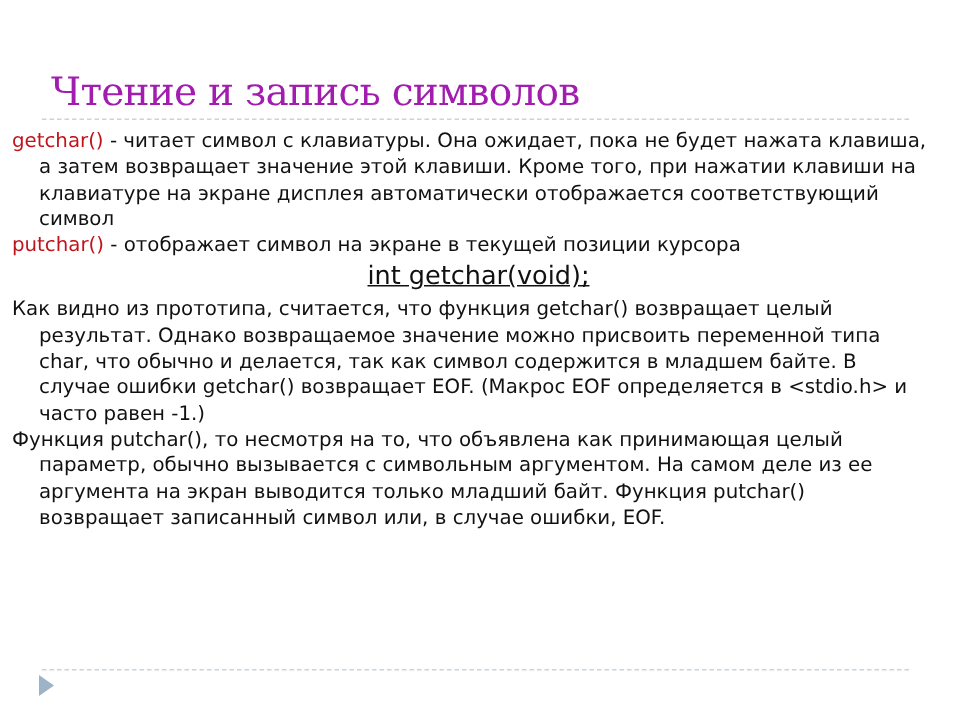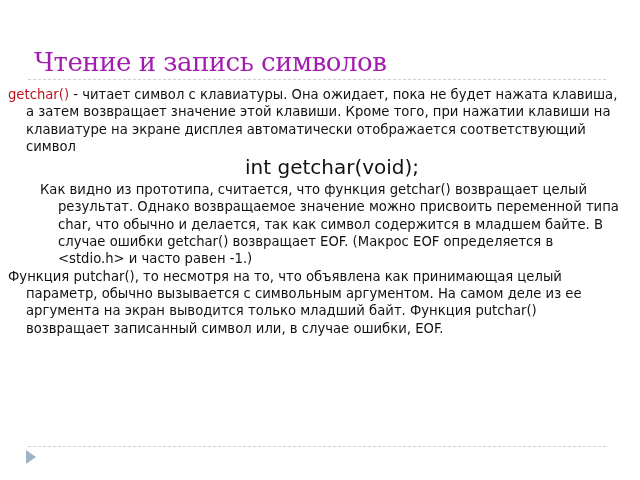--- a/index.html
+++ b/index.html
@@ -20,39 +20,42 @@
   .rule.bottom { top: 446px; }
   .content {
     position: absolute; left: 8px; top: 86px; width: 612px;
     font-size: 13.2px; line-height: 17.3px;
   }
   .para {
     margin: 0; padding-left: 18px; text-indent: -18px;
   }
   .fn { color: #c0141c; }
   .proto {
-    padding-left: 237px; font-size: 20px; line-height: 21px; margin: 2px 0 3px 0;
+    padding-left: 237px; font-size: 17px; line-height: 21px; margin: 2px 0 3px 0; text-decoration: underline;
   }
   .proto em { font-style: italic; }
-  .p3 { margin-top: 0; margin-left: 32px; }
+  .p3 { margin-top: 0; }
   .bullet {
     position: absolute; left: 26px; top: 450px; width: 0; height: 0;
     border-top: 7px solid transparent; border-bottom: 7px solid transparent;
     border-left: 10px solid #9db3c7;
   }
 </style>
 </head>
 <body>
 
 <div class="title">Чтение и запись символов</div>
 <div class="rule top"></div>
 
 <div class="content">
   <p class="para">
     <span class="fn">getchar()</span><span> - читает символ с клавиатуры. Она ожидает, пока не будет нажата клавиша, а затем возвращает значение этой клавиши. Кроме того, при нажатии клавиши на клавиатуре на экране дисплея автоматически отображается соответствующий символ</span>
   </p>
+  <p class="para">
+    <span class="fn">putchar()</span><span> - отображает символ на экране в текущей позиции курсора</span>
+  </p>
   <div class="proto">int getchar(void);</div>
   <p class="para p3">Как видно из прототипа, считается, что функция getchar() возвращает целый результат. Однако возвращаемое значение можно присвоить переменной типа char, что обычно и делается, так как символ содержится в младшем байте. В случае ошибки getchar() возвращает EOF. (Макрос EOF определяется в &lt;stdio.h&gt; и часто равен -1.)</p>
   <p class="para">Функция putchar(), то несмотря на то, что объявлена как принимающая целый параметр, обычно вызывается с символьным аргументом. На самом деле из ее аргумента на экран выводится только младший байт. Функция putchar() возвращает записанный символ или, в случае ошибки, EOF.</p>
 </div>
 
 <div class="rule bottom"></div>
 <div class="bullet"></div>
 
 </body></html>

